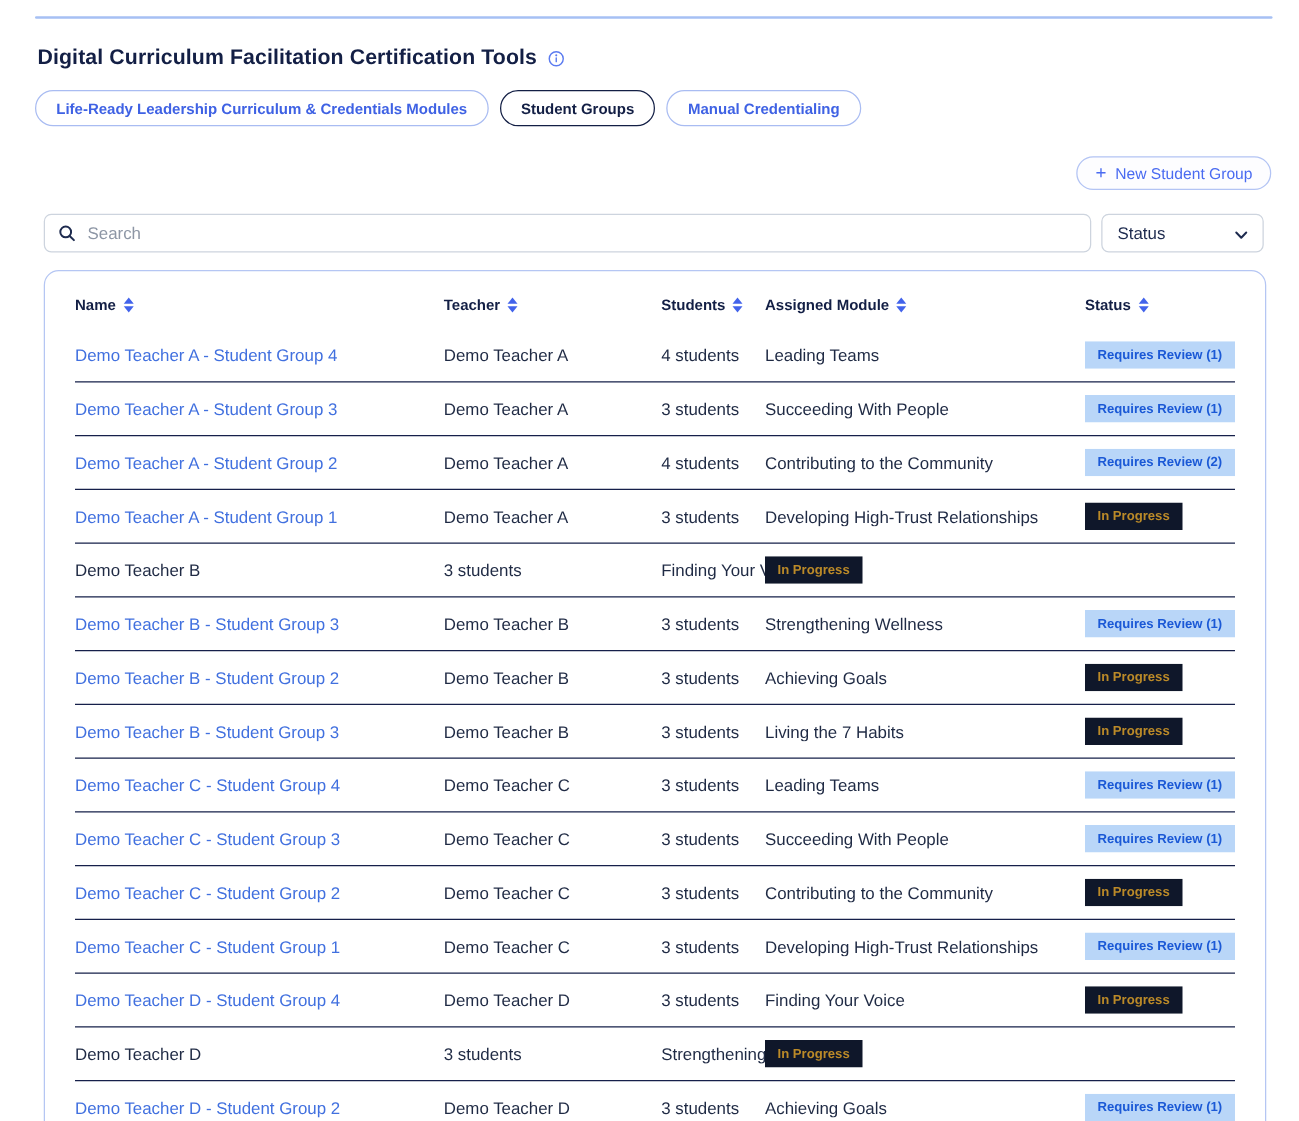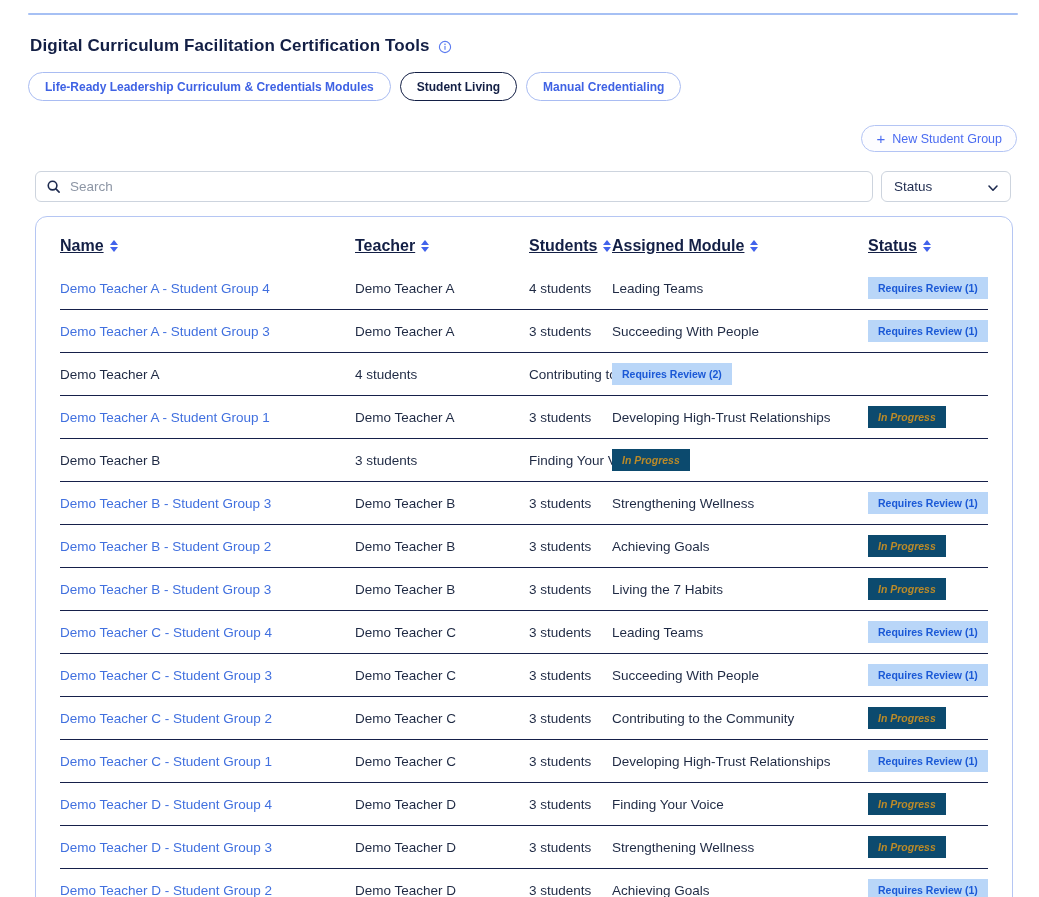--- a/index.html
+++ b/index.html
@@ -39,57 +39,57 @@
   .status-select { position:relative; width:130px; height:31px; border:1px solid #cdd4de;
     border-radius:6px; display:flex; align-items:center; padding:0 12px;
     font-size:13.5px; color:#1e2b4f; background:#fff; cursor:pointer; }
   .status-select .chev { position:absolute; right:11px; top:10px; }
 
   .panel { margin:14px 26px 0 35px; border:1px solid #b5c6f3; border-radius:12px;
     background:#ffffff; padding:0 24px; height:760px; }
 
   .thead { display:grid; grid-template-columns:295px 174px 83px 256px 1fr;
     align-items:center; padding:20px 0 12px 0; }
-  .th { display:flex; align-items:center; gap:6px; font-size:16px; font-weight:bold;
-    color:#131f45; cursor:pointer; white-space:nowrap;text-decoration:underline; }
+  .th { display:flex; align-items:center; gap:6px; font-size:12px; font-weight:bold;
+    color:#131f45; cursor:pointer; white-space:nowrap; }
   .sort-icon { display:inline-flex; flex-direction:column; gap:2px; }
   .sort-icon .up { width:0; height:0; border-left:4px solid transparent;
     border-right:4px solid transparent; border-bottom:5px solid #4263eb; }
   .sort-icon .down { width:0; height:0; border-left:4px solid transparent;
     border-right:4px solid transparent; border-top:5px solid #4263eb; }
 
   .trow { display:grid; grid-template-columns:295px 174px 83px 256px 1fr;
     align-items:center; height:43px; border-bottom:1.5px solid #16204a; }
   .cell { font-size:13.5px; color:#1f2a44; white-space:nowrap; overflow:hidden; }
   .cell.link { color:#4170df; cursor:pointer; }
   .badge { display:inline-block; font-size:10.5px; font-weight:bold;
     padding:5px 10px; border-radius:0; white-space:nowrap; }
   .badge.info { background:#b9d6f8; color:#1b59d6; }
-  .badge.warning { background:#0c4a6e; color:#bb8a28;font-style:italic; }
+  .badge.warning { background:#0f172a; color:#bb8a28; }
 </style>
 </head>
 <body>
 
 <div class="page">
   <div class="top-divider"></div>
 
   <div class="title-row">
     <span class="page-title">Digital Curriculum Facilitation Certification Tools</span>
     <span class="info-icon">
       <svg width="14" height="14" viewBox="0 0 16 16">
         <circle cx="8" cy="8" r="6.4" fill="none" stroke="#5b7bf0" stroke-width="1.3"></circle>
         <circle cx="8" cy="4.9" r="0.95" fill="#5b7bf0"></circle>
         <rect x="7.35" y="6.7" width="1.3" height="4.6" rx="0.65" fill="#5b7bf0"></rect>
       </svg>
     </span>
   </div>
 
   <div class="tabs-row">
     <button class="tab inactive">Life-Ready Leadership Curriculum &amp; Credentials Modules</button>
-    <button class="tab active">Student Living</button>
+    <button class="tab active">Student Groups</button>
     <button class="tab inactive">Manual Credentialing</button>
   </div>
 
   <div class="actions-row">
     <button class="new-group-btn">
       <span class="plus">+</span>
       <span>New Student Group</span>
     </button>
   </div>
 
@@ -160,20 +160,21 @@
           <div class="cell"><span class="badge info">Requires Review (1)</span></div>
         </div>
         <div class="trow">
           <div class="cell link">Demo Teacher A - Student Group 3</div>
           <div class="cell">Demo Teacher A</div>
           <div class="cell">3 students</div>
           <div class="cell">Succeeding With People</div>
           <div class="cell"><span class="badge info">Requires Review (1)</span></div>
         </div>
         <div class="trow">
+          <div class="cell link">Demo Teacher A - Student Group 2</div>
           <div class="cell">Demo Teacher A</div>
           <div class="cell">4 students</div>
           <div class="cell">Contributing to the Community</div>
           <div class="cell"><span class="badge info">Requires Review (2)</span></div>
         </div>
         <div class="trow">
           <div class="cell link">Demo Teacher A - Student Group 1</div>
           <div class="cell">Demo Teacher A</div>
           <div class="cell">3 students</div>
           <div class="cell">Developing High-Trust Relationships</div>
@@ -235,21 +236,20 @@
           <div class="cell"><span class="badge info">Requires Review (1)</span></div>
         </div>
         <div class="trow">
           <div class="cell link">Demo Teacher D - Student Group 4</div>
           <div class="cell">Demo Teacher D</div>
           <div class="cell">3 students</div>
           <div class="cell">Finding Your Voice</div>
           <div class="cell"><span class="badge warning">In Progress</span></div>
         </div>
         <div class="trow">
-          <div class="cell link">Demo Teacher D - Student Group 3</div>
           <div class="cell">Demo Teacher D</div>
           <div class="cell">3 students</div>
           <div class="cell">Strengthening Wellness</div>
           <div class="cell"><span class="badge warning">In Progress</span></div>
         </div>
         <div class="trow">
           <div class="cell link">Demo Teacher D - Student Group 2</div>
           <div class="cell">Demo Teacher D</div>
           <div class="cell">3 students</div>
           <div class="cell">Achieving Goals</div>

